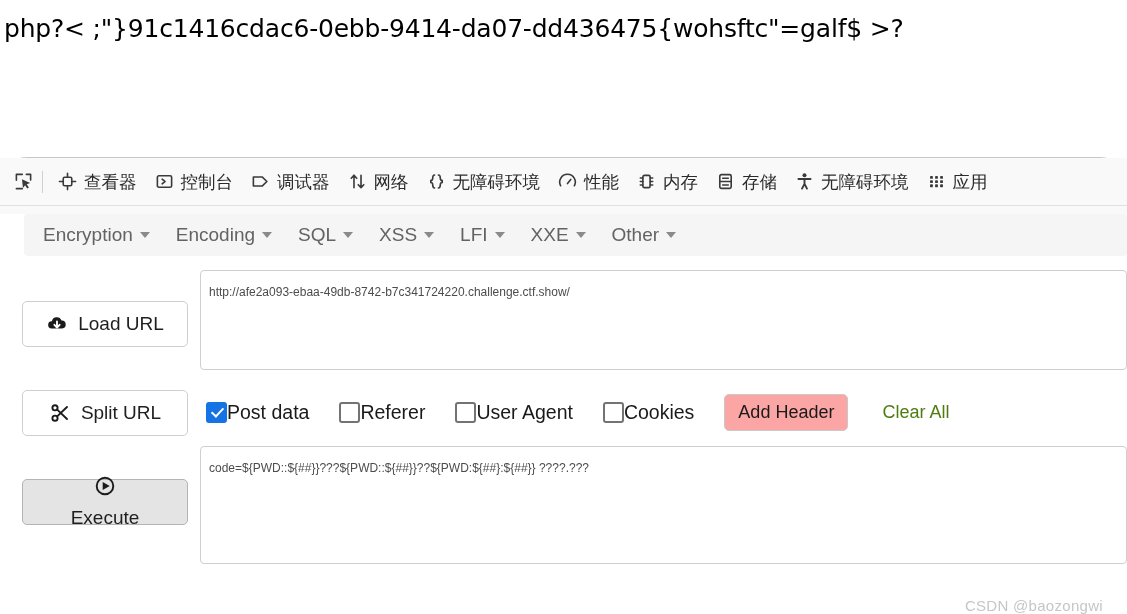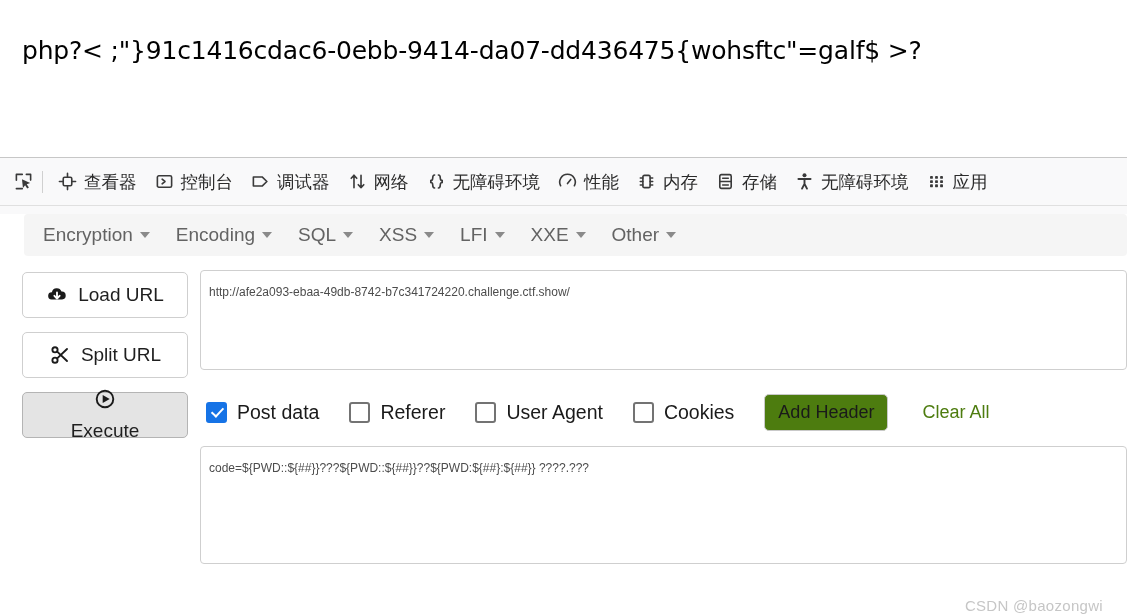--- a/index.html
+++ b/index.html
@@ -17,37 +17,37 @@
 
   
   .page-area {
     height: 157px;
     background: #ffffff;
     position: relative;
     overflow: hidden;
   }
   .page-text {
     position: absolute;
-    left: 22px;
+    left: 4px;
     top: 14px;
     font-size: 25px;
     line-height: 30px;
     color: #000000;
     white-space: nowrap;
     letter-spacing: -0.2px;
     font-family: "DejaVu Sans", sans-serif;
-    margin-top: 22px;
   }
 
   
   .devtools {
     border-top: 1px solid #c7c7c7;
     background: #f9f9fa;
     height: 456px;
     position: relative;
+    border-radius: 27px;
   }
   .dt-toolbar {
     height: 47px;
     display: flex;
     align-items: center;
     background: #f9f9fa;
     border-bottom: 1px solid #e0e0e0;
     padding-left: 6px;
     overflow: hidden;
     white-space: nowrap;
@@ -146,20 +146,21 @@
     border-radius: 5px;
     background: #ffffff;
     display: flex;
     align-items: center;
     justify-content: center;
     gap: 10px;
     font-size: 19px;
     color: #1f1f1f;
     cursor: pointer;
     font-family: "Liberation Sans", sans-serif;
+    margin-top: 29px;
   }
   .hb-btn.pressed {
     background: #e4e4e4;
     border-color: #b4b4b4;
     flex-direction: column;
   }
   .btn-ico {
     width: 22px;
     height: 22px;
     display: inline-flex;
@@ -193,21 +194,21 @@
   .hb-optrow {
     display: flex;
     align-items: center;
     gap: 0px;
     margin: 22px 0 18px 6px;
     height: 32px;
   }
   .opt {
     display: flex;
     align-items: center;
-    gap: 10px;
+    gap: 0;
     margin-right: 30px;
     cursor: pointer;
   }
   .opt-label {
     font-size: 19.5px;
     color: #1a1a1a;
     font-family: "Liberation Sans", sans-serif;
   }
   .cbx {
     width: 21px;
@@ -230,21 +231,21 @@
     top: 1.5px;
     width: 5px;
     height: 10px;
     border: solid #fff;
     border-width: 0 2.6px 2.6px 0;
     transform: rotate(43deg);
   }
   .addheader {
     border: 1px solid #c9c9c9;
     border-radius: 5px;
-    background: #4d7c0f;
+    background: #fca5a5;
     padding: 7px 13px;
     font-size: 18px;
     color: #1a1a1a;
     cursor: pointer;
     margin-right: 34px;
     font-family: "Liberation Sans", sans-serif;
   }
   .clearall {
     color: #4d7c0f;
     font-size: 18px;

